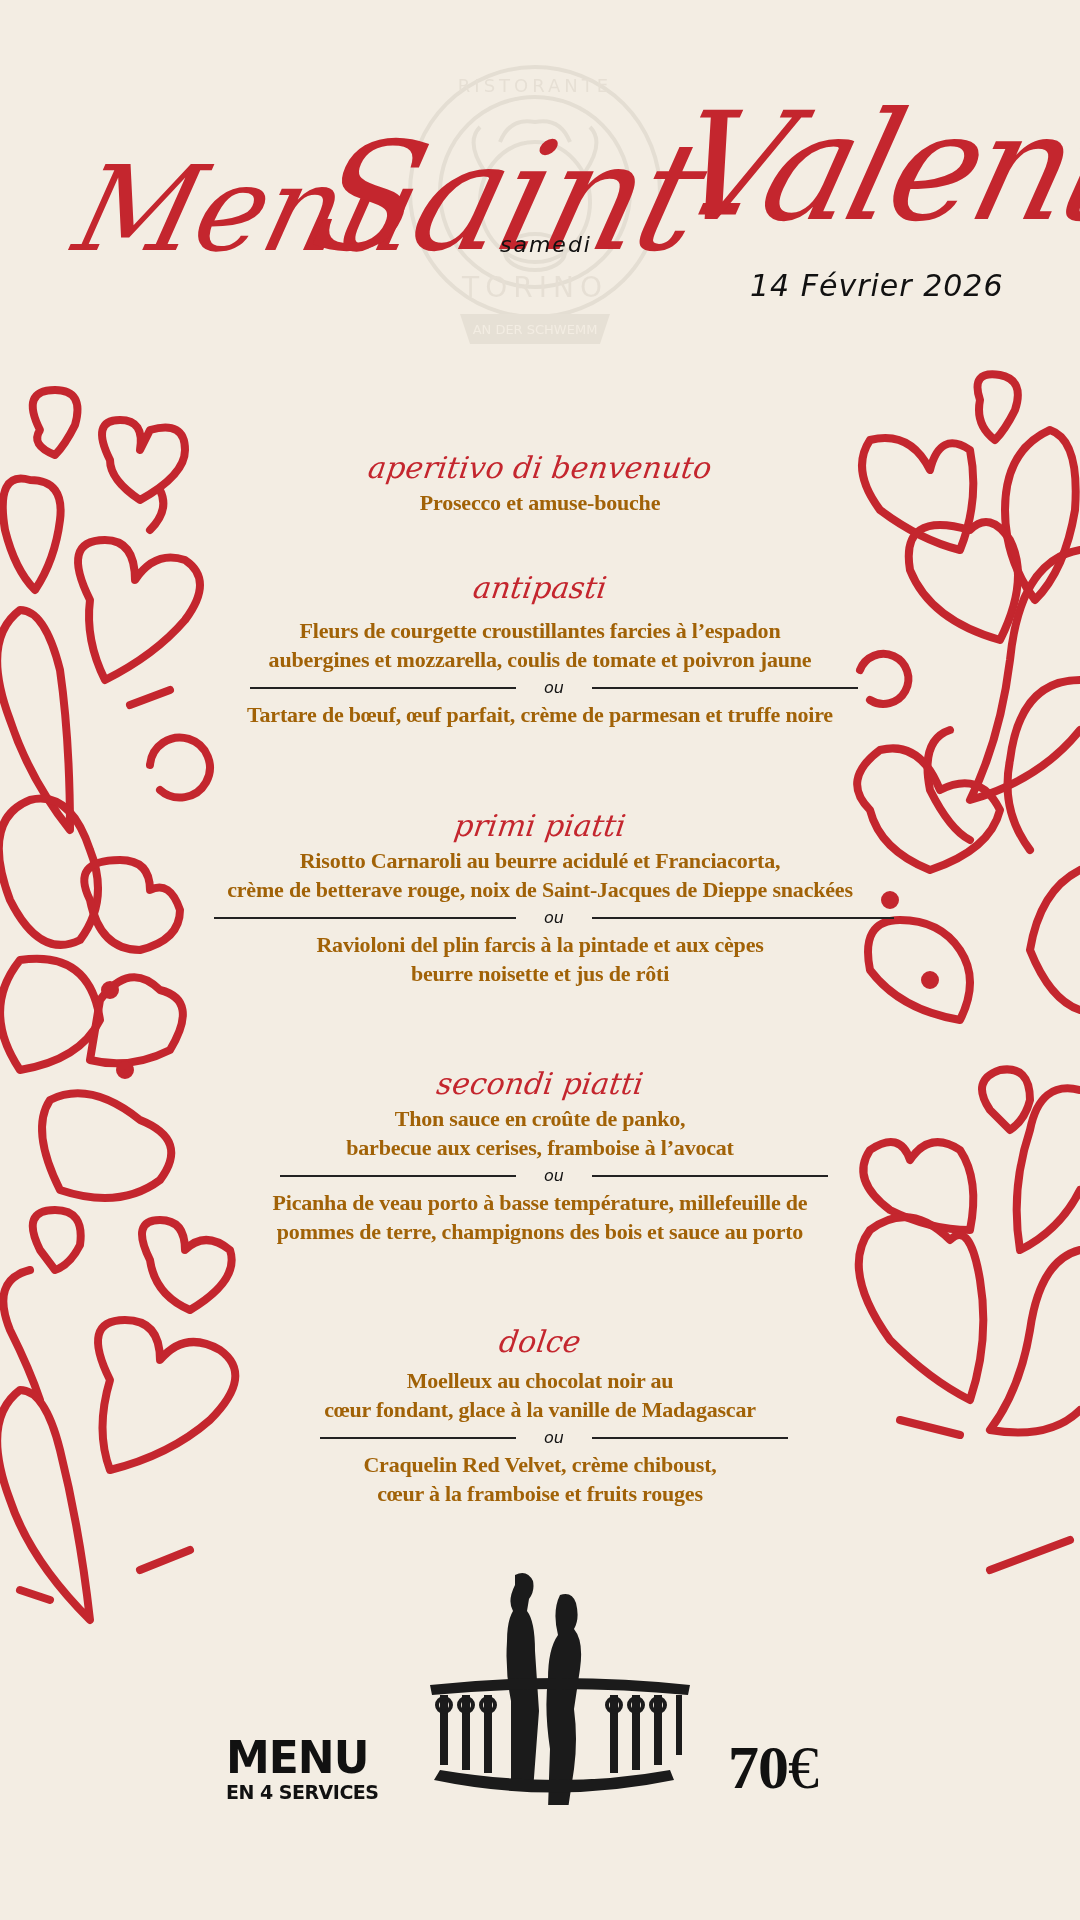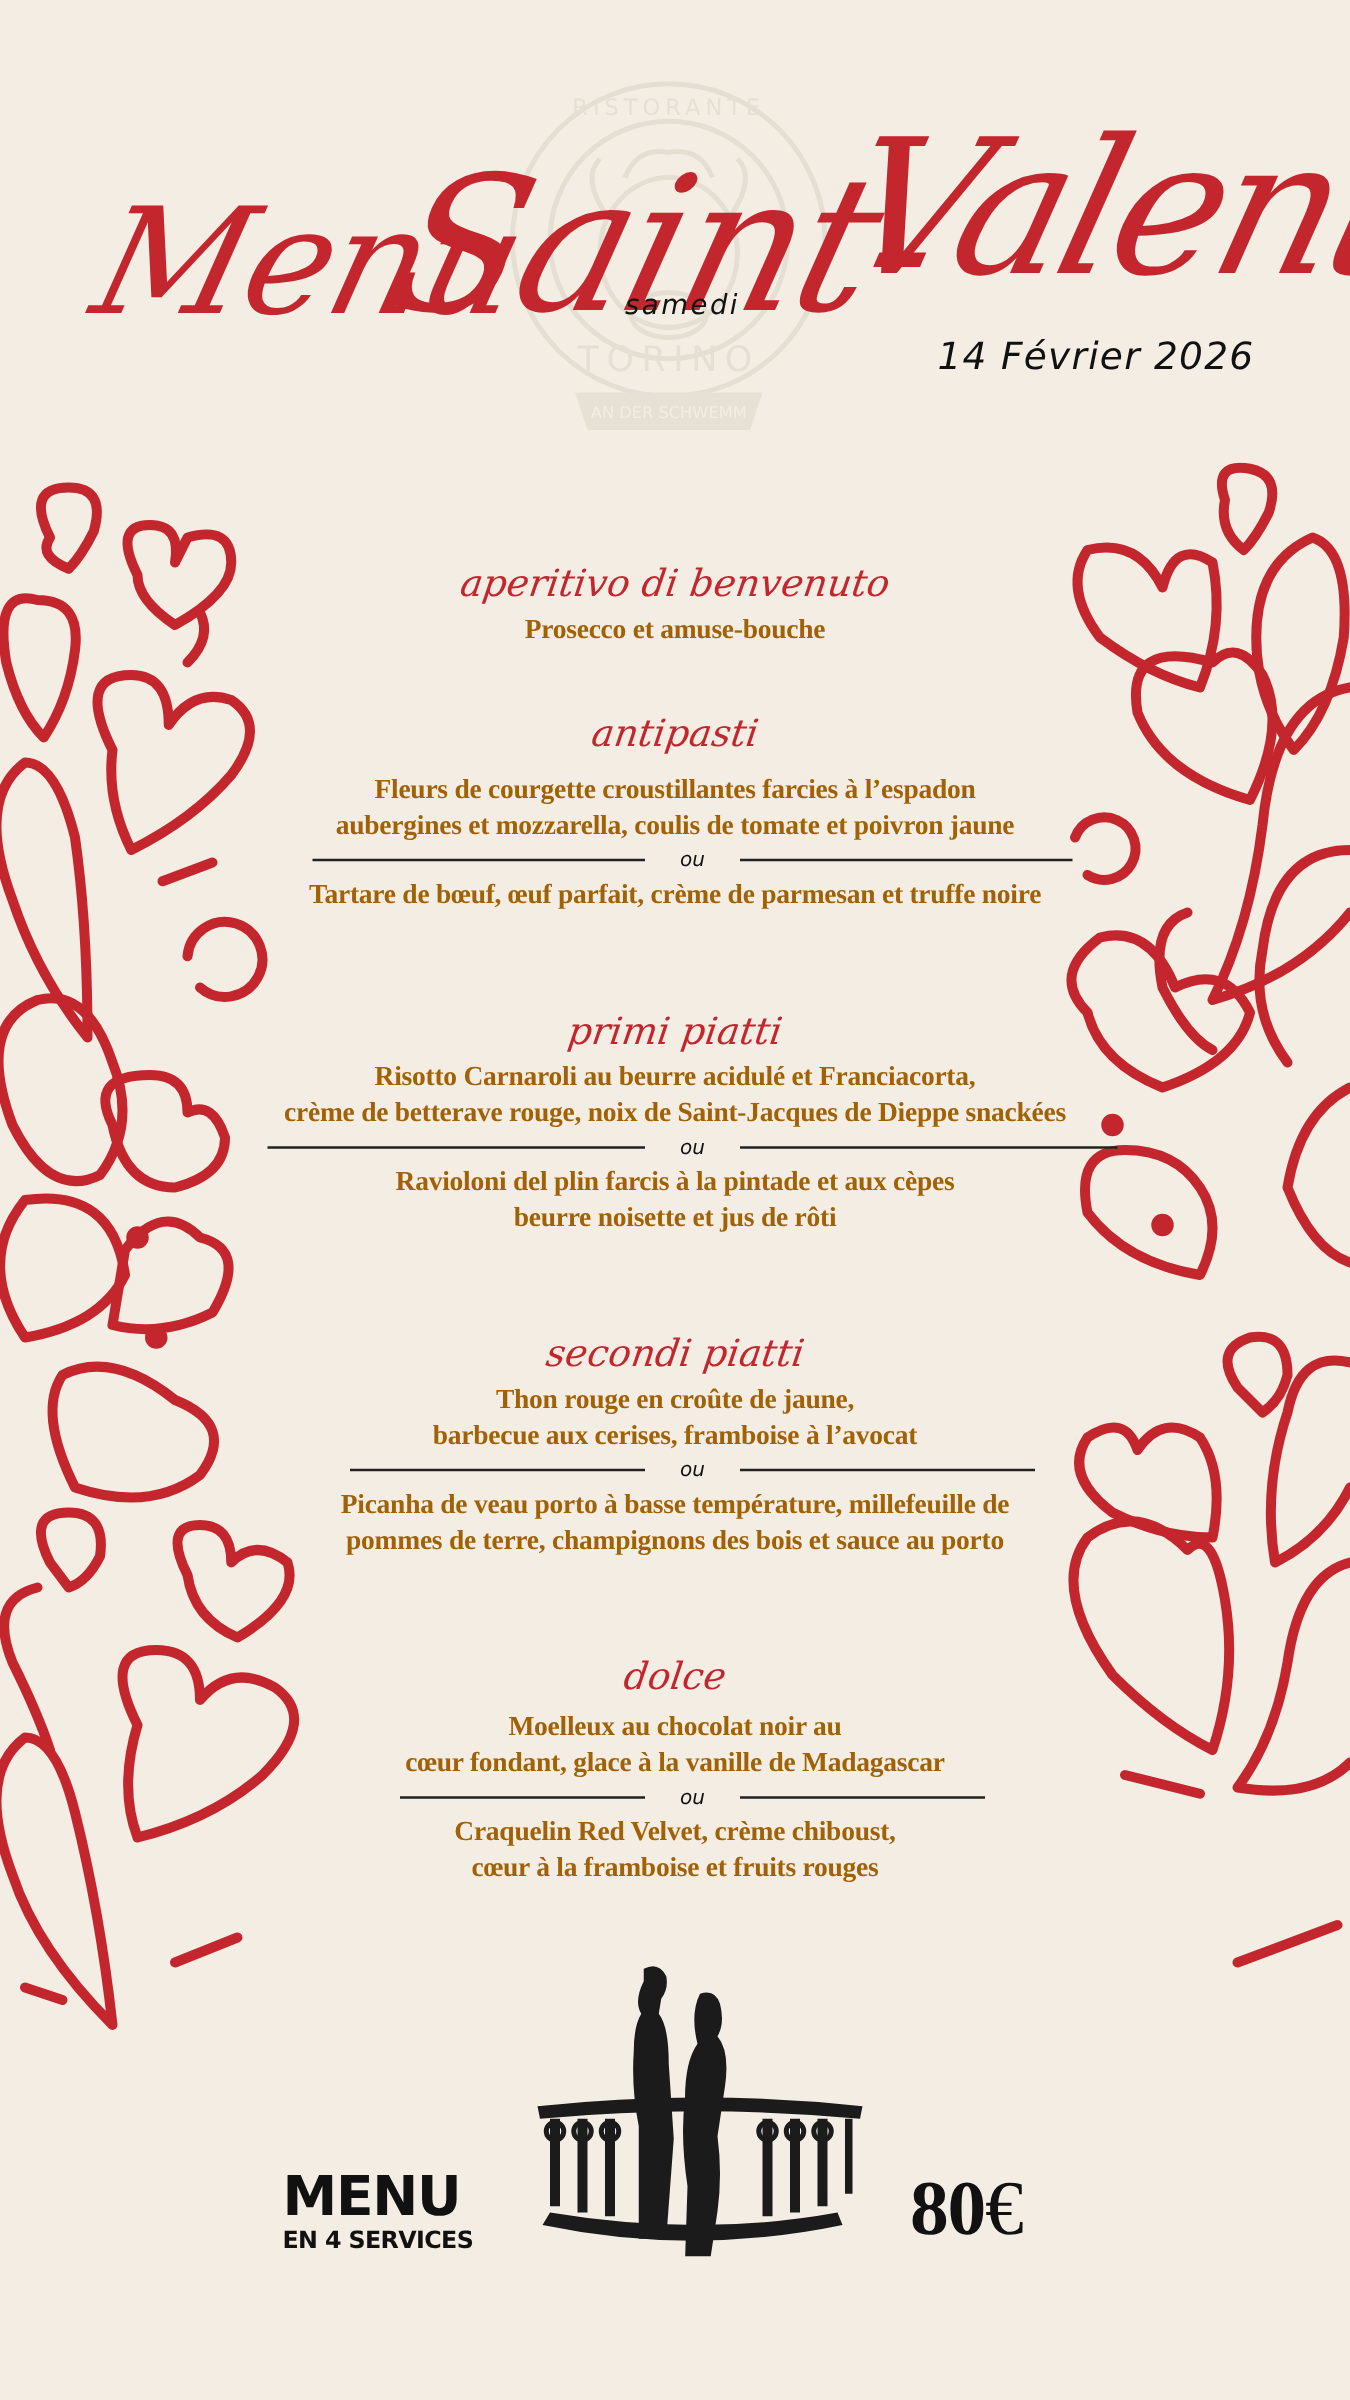--- a/index.html
+++ b/index.html
@@ -170,21 +170,21 @@
     <span class="or-line" style="width:302px"></span>
     <span class="or-text">ou</span>
     <span class="or-line" style="width:302px"></span>
   </div>
   <p class="dish">Ravioloni del plin farcis à la pintade et aux cèpes</p>
   <p class="dish">beurre noisette et jus de rôti</p>
 </div>
 
 <div class="section" style="top:1064px;">
   <span class="section-title">secondi piatti</span>
-  <p class="dish">Thon rouge en croûte de jaune,</p>
+  <p class="dish">Thon sauce en croûte de panko,</p>
   <p class="dish">barbecue aux cerises, framboise à l’avocat</p>
   <div class="or-row">
     <span class="or-line" style="width:236px"></span>
     <span class="or-text">ou</span>
     <span class="or-line" style="width:236px"></span>
   </div>
   <p class="dish">Picanha de veau porto à basse température, millefeuille de</p>
   <p class="dish">pommes de terre, champignons des bois et sauce au porto</p>
 </div>
 
@@ -224,14 +224,14 @@
     <circle cx="24" cy="140" r="7"></circle>
       <circle cx="46" cy="140" r="7"></circle>
       <circle cx="68" cy="140" r="7"></circle>
     <circle cx="194" cy="140" r="7"></circle>
       <circle cx="216" cy="140" r="7"></circle>
       <circle cx="238" cy="140" r="7"></circle>
   </g>
 </svg>
 
 <div class="abs price">
-  <span>80</span><span class="cur">€</span>
+  <span>70</span><span class="cur">€</span>
 </div>
 
 </body></html>

